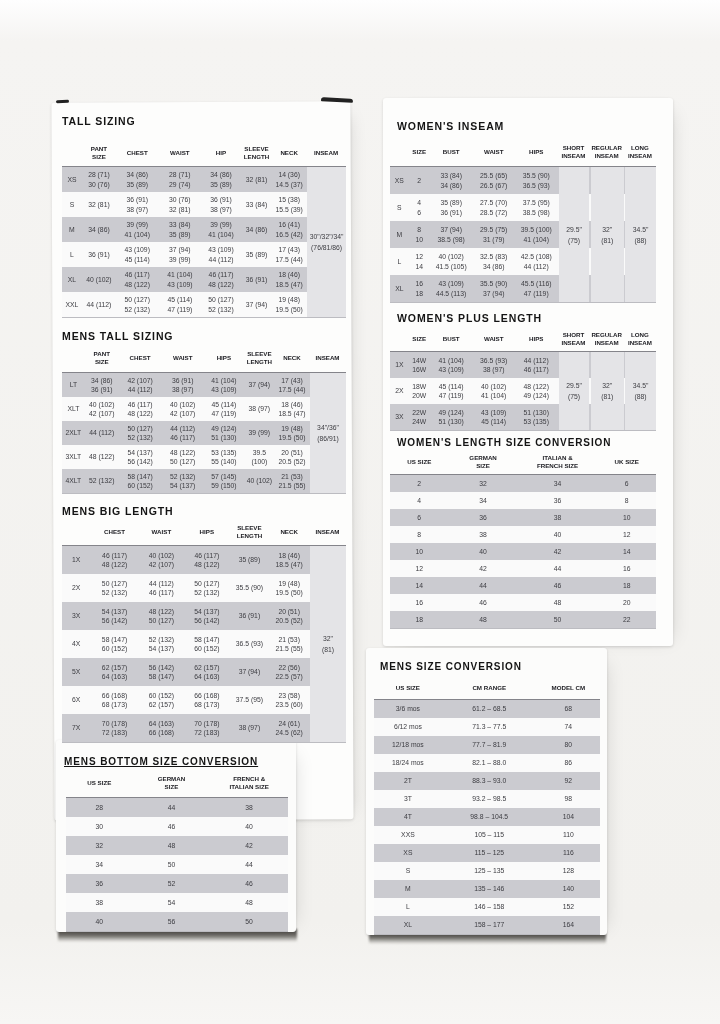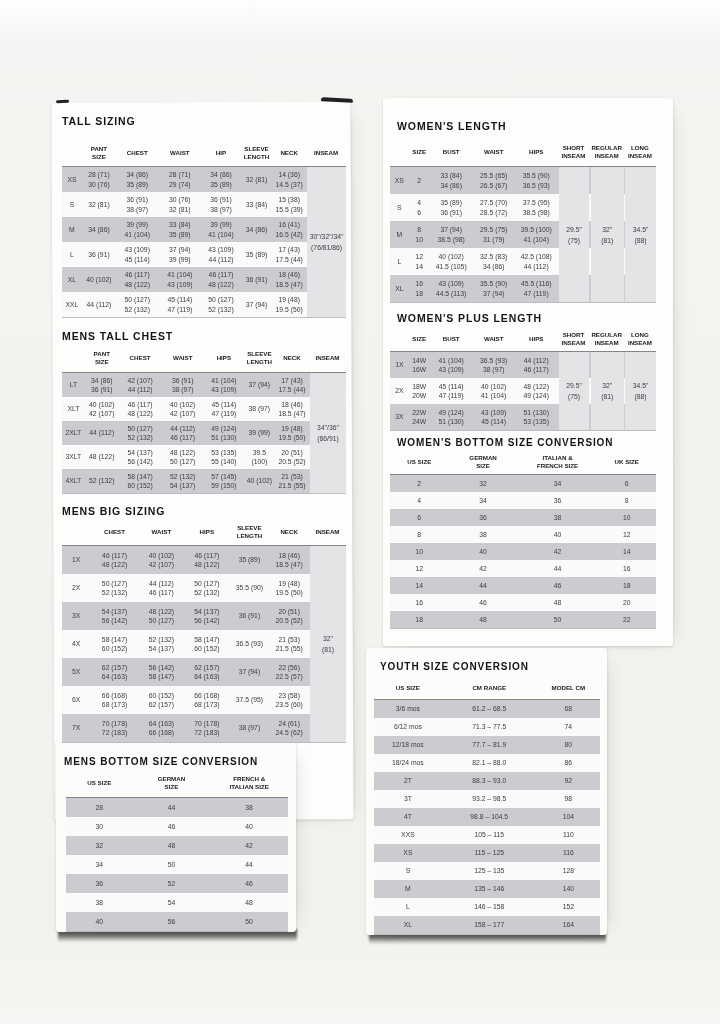--- a/index.html
+++ b/index.html
@@ -113,21 +113,21 @@
           <div class="tcell" style="width: 14%;">50 (127)<br>52 (132)</div>
           <div class="tcell" style="width: 11%;">37 (94)</div>
           <div class="tcell" style="width: 12%;">19 (48)<br>19.5 (50)</div>
         </div>
         <div class="merged-col" style="left: 86%; width: calc(14% - 1px); margin-left: 1px;">
           <div class="merged-text">30"/32"/34"<br>(76/81/86)</div>
         </div>
       </div>
     </div>
 
-  <div class="sec-title" style="left:62px;top:330px;">MENS TALL CHEST</div>
+  <div class="sec-title" style="left:62px;top:330px;">MENS TALL SIZING</div>
   <div class="tbl" style="left:62px;top:344px;width:284px;">
       <div class="trow thead" style="height: 28px;">
         <div class="tcell hcell" style="width: 8%;"></div>
         <div class="tcell hcell" style="width: 12%;">PANT<br>SIZE</div>
         <div class="tcell hcell" style="width: 15%;">CHEST</div>
         <div class="tcell hcell" style="width: 15%;">WAIST</div>
         <div class="tcell hcell" style="width: 14%;">HIPS</div>
         <div class="tcell hcell" style="width: 11%;">SLEEVE<br>LENGTH</div>
         <div class="tcell hcell" style="width: 12%;">NECK</div>
         <div class="tcell hcell" style="width: 13%;">INSEAM</div>
@@ -177,21 +177,21 @@
           <div class="tcell" style="width: 14%;">57 (145)<br>59 (150)</div>
           <div class="tcell" style="width: 11%;">40 (102)</div>
           <div class="tcell" style="width: 12%;">21 (53)<br>21.5 (55)</div>
         </div>
         <div class="merged-col" style="left: 87%; width: calc(13% - 1px); margin-left: 1px;">
           <div class="merged-text">34"/36"<br>(86/91)</div>
         </div>
       </div>
     </div>
 
-  <div class="sec-title" style="left:62px;top:505px;">MENS BIG SIZING</div>
+  <div class="sec-title" style="left:62px;top:505px;">MENS BIG LENGTH</div>
   <div class="tbl" style="left:62px;top:519px;width:284px;">
       <div class="trow thead" style="height: 26px;">
         <div class="tcell hcell" style="width: 10%;"></div>
         <div class="tcell hcell" style="width: 17%;">CHEST</div>
         <div class="tcell hcell" style="width: 16%;">WAIST</div>
         <div class="tcell hcell" style="width: 16%;">HIPS</div>
         <div class="tcell hcell" style="width: 14%;">SLEEVE<br>LENGTH</div>
         <div class="tcell hcell" style="width: 14%;">NECK</div>
         <div class="tcell hcell" style="width: 13%;">INSEAM</div>
       </div>
@@ -251,21 +251,21 @@
           <div class="tcell" style="width: 16%;">70 (178)<br>72 (183)</div>
           <div class="tcell" style="width: 14%;">38 (97)</div>
           <div class="tcell" style="width: 14%;">24 (61)<br>24.5 (62)</div>
         </div>
         <div class="merged-col" style="left: 87%; width: calc(13% - 1px); margin-left: 1px;">
           <div class="merged-text">32"<br>(81)</div>
         </div>
       </div>
     </div>
 
-  <div class="sec-title" style="left:64px;top:756px;font-size:10px;">MENS BOTTOM SIZE CONVERSION</div>
+  <div class="sec-title" style="left:64px;top:756px;font-size:10px;text-decoration:underline;">MENS BOTTOM SIZE CONVERSION</div>
   <div class="tbl" style="left:66px;top:769px;width:222px;">
       <div class="trow thead" style="height: 28px;">
         <div class="tcell hcell" style="width: 30%;">US SIZE</div>
         <div class="tcell hcell" style="width: 35%;">GERMAN<br>SIZE</div>
         <div class="tcell hcell" style="width: 35%;">FRENCH &amp;<br>ITALIAN SIZE</div>
       </div>
       <div class="tbody">
         <div class="trow row-gray" style="height: 19px;">
           <div class="tcell" style="width: 30%;">28</div>
           <div class="tcell" style="width: 35%;">44</div>
@@ -297,21 +297,21 @@
           <div class="tcell" style="width: 35%;">48</div>
         </div>
         <div class="trow row-gray" style="height: 19px;">
           <div class="tcell" style="width: 30%;">40</div>
           <div class="tcell" style="width: 35%;">56</div>
           <div class="tcell" style="width: 35%;">50</div>
         </div>
       </div>
     </div>
 
-  <div class="sec-title" style="left:397px;top:120px;">WOMEN'S LENGTH</div>
+  <div class="sec-title" style="left:397px;top:120px;">WOMEN'S INSEAM</div>
   <div class="tbl" style="left:390px;top:138px;width:266px;">
       <div class="trow thead" style="height: 28px;">
         <div class="tcell hcell" style="width: 7%;"></div>
         <div class="tcell hcell" style="width: 8%;">SIZE</div>
         <div class="tcell hcell" style="width: 16%;">BUST</div>
         <div class="tcell hcell" style="width: 16%;">WAIST</div>
         <div class="tcell hcell" style="width: 16%;">HIPS</div>
         <div class="tcell hcell" style="width: 12%;">SHORT<br>INSEAM</div>
         <div class="tcell hcell" style="width: 13%;">REGULAR<br>INSEAM</div>
         <div class="tcell hcell" style="width: 12%;">LONG<br>INSEAM</div>
@@ -403,21 +403,21 @@
         </div>
         <div class="merged-col" style="left: 75%; width: calc(13% - 1px); margin-left: 1px;">
           <div class="merged-text">32"<br>(81)</div>
         </div>
         <div class="merged-col" style="left: 88%; width: calc(12% - 1px); margin-left: 1px;">
           <div class="merged-text">34.5"<br>(88)</div>
         </div>
       </div>
     </div>
 
-  <div class="sec-title" style="left:397px;top:437px;font-size:10px;">WOMEN'S BOTTOM SIZE CONVERSION</div>
+  <div class="sec-title" style="left:397px;top:437px;font-size:10px;">WOMEN'S LENGTH SIZE CONVERSION</div>
   <div class="tbl" style="left:390px;top:450px;width:266px;">
       <div class="trow thead" style="height: 24px;">
         <div class="tcell hcell" style="width: 22%;">US SIZE</div>
         <div class="tcell hcell" style="width: 26%;">GERMAN<br>SIZE</div>
         <div class="tcell hcell" style="width: 30%;">ITALIAN &amp;<br>FRENCH SIZE</div>
         <div class="tcell hcell" style="width: 22%;">UK SIZE</div>
       </div>
       <div class="tbody">
         <div class="trow row-gray" style="height: 17px;">
           <div class="tcell" style="width: 22%;">2</div>
@@ -469,21 +469,21 @@
         </div>
         <div class="trow row-gray" style="height: 17px;">
           <div class="tcell" style="width: 22%;">18</div>
           <div class="tcell" style="width: 26%;">48</div>
           <div class="tcell" style="width: 30%;">50</div>
           <div class="tcell" style="width: 22%;">22</div>
         </div>
       </div>
     </div>
 
-  <div class="sec-title" style="left:380px;top:661px;font-size:10px;">YOUTH SIZE CONVERSION</div>
+  <div class="sec-title" style="left:380px;top:661px;font-size:10px;">MENS SIZE CONVERSION</div>
   <div class="tbl" style="left:374px;top:677px;width:226px;">
       <div class="trow thead" style="height: 22px;">
         <div class="tcell hcell" style="width: 30%;">US SIZE</div>
         <div class="tcell hcell" style="width: 42%;">CM RANGE</div>
         <div class="tcell hcell" style="width: 28%;">MODEL CM</div>
       </div>
       <div class="tbody">
         <div class="trow row-gray" style="height: 18px;">
           <div class="tcell" style="width: 30%;">3/6 mos</div>
           <div class="tcell" style="width: 42%;">61.2 – 68.5</div>

